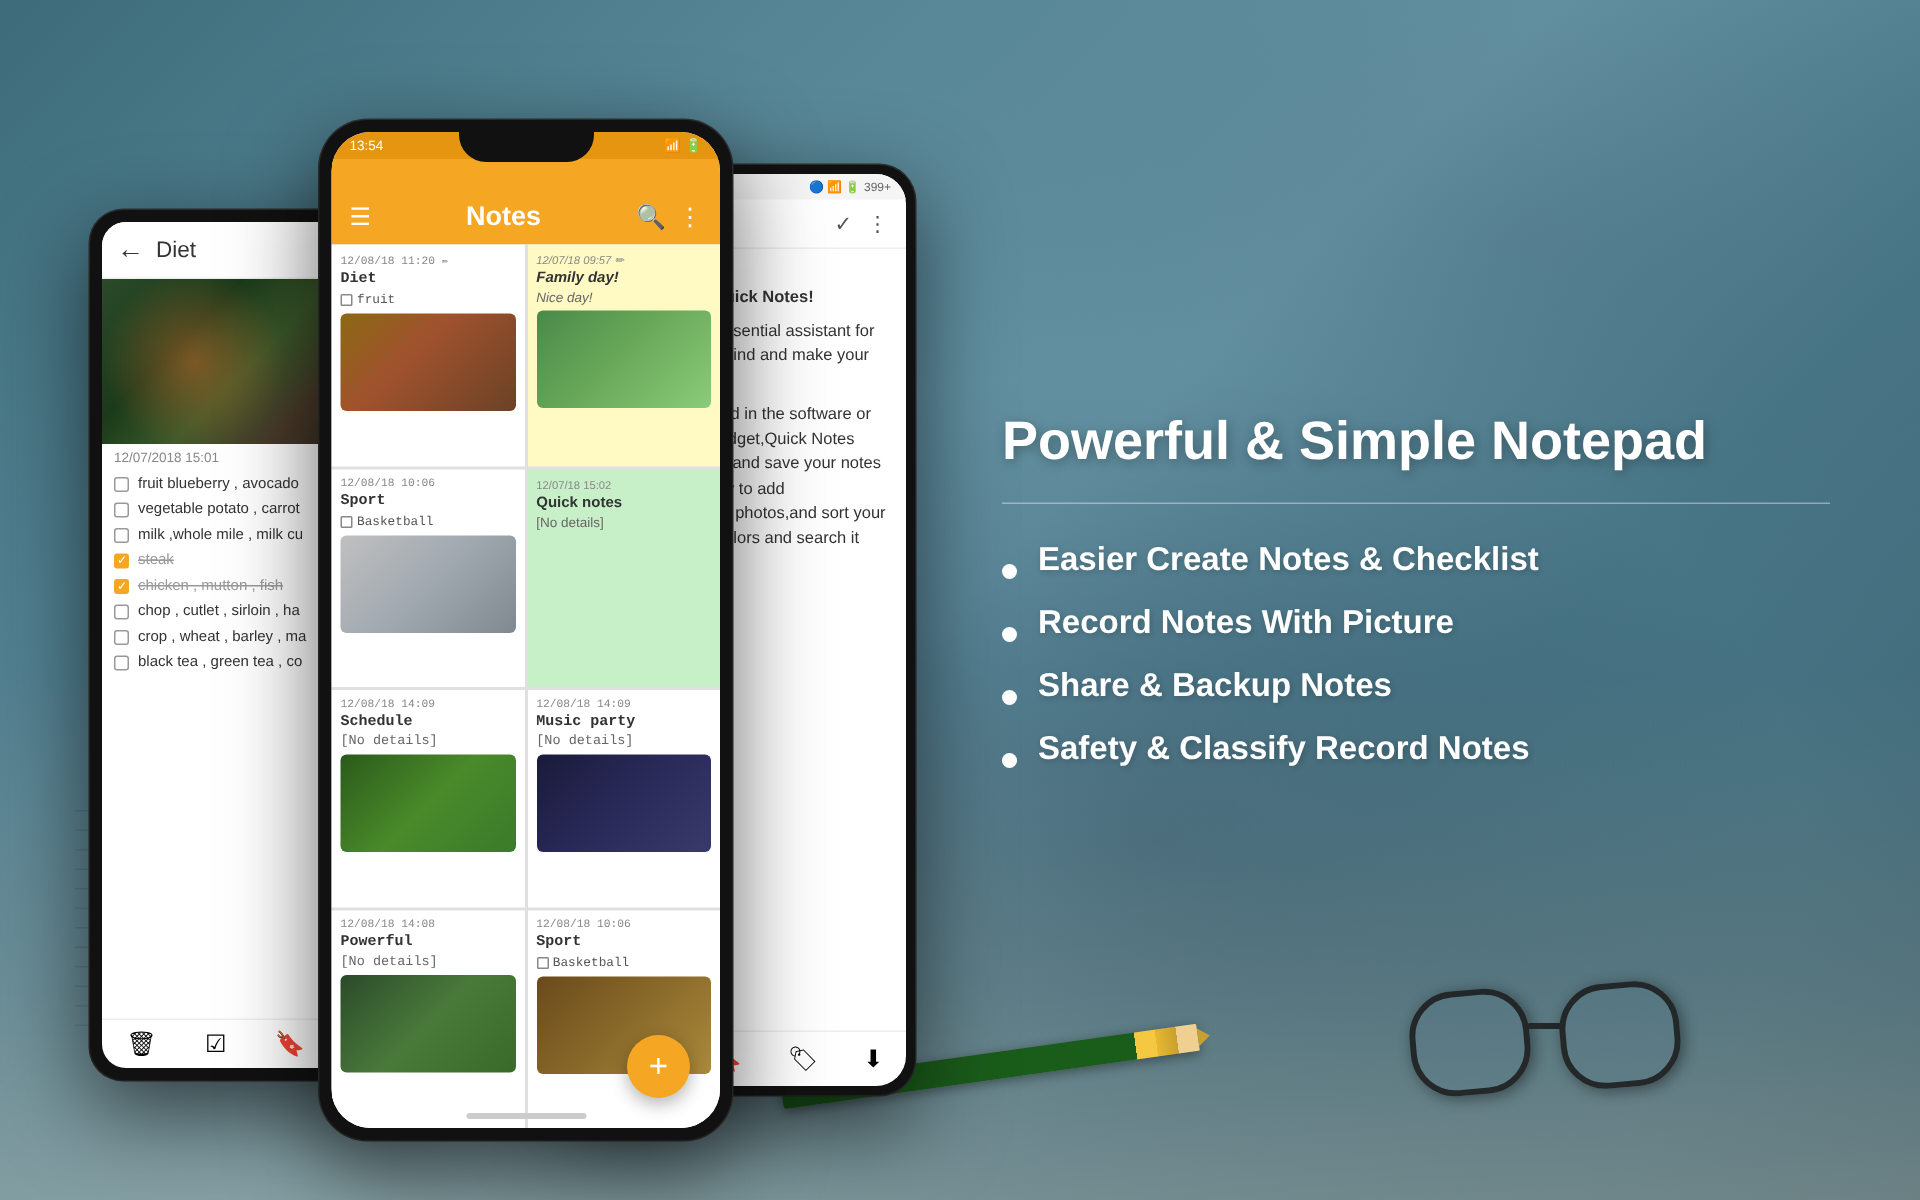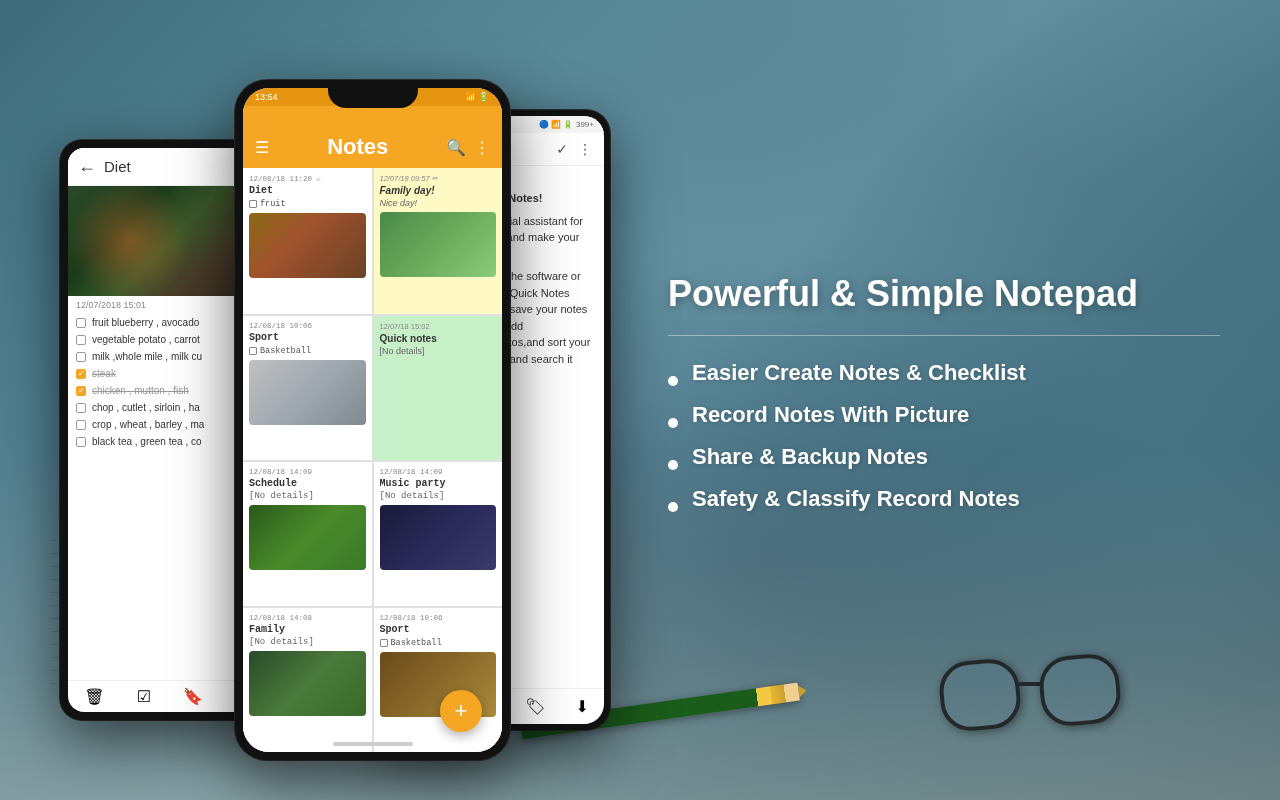--- a/index.html
+++ b/index.html
@@ -174,21 +174,21 @@
       inset: 8px;
       background: #fff;
       border-radius: 16px;
       overflow: hidden;
     }
 
     
     .phone-middle {
       width: 275px;
       height: 680px;
-      left: 175px;
+      left: 153px;
       top: 40px;
       z-index: 13;
       border-radius: 32px;
     }
 
     .phone-middle .notch {
       position: absolute;
       top: 0;
       left: 50%;
       transform: translateX(-50%);
@@ -309,21 +309,21 @@
     
     .notes-header {
       background: #f5a623;
       padding: 28px 12px 8px;
       display: flex;
       align-items: center;
       justify-content: space-between;
     }
 
     .notes-header-title {
-      font-size: 22px;
+      font-size: 18px;
       font-weight: bold;
       color: #fff;
       flex: 1;
       text-align: center;
     }
 
     .notes-header-icon {
       color: #fff;
       font-size: 16px;
     }
@@ -739,21 +739,21 @@
             </div>
             <div class="note-cell white">
               <div class="note-cell-date">12/08/18 14:09</div>
               <div class="note-cell-title">Music party</div>
               <div class="note-cell-subtitle">[No details]</div>
               <div class="note-cell-image music"></div>
             </div>
 
             <div class="note-cell white">
               <div class="note-cell-date">12/08/18 14:08</div>
-              <div class="note-cell-title">Family</div>
+              <div class="note-cell-title">Powerful</div>
               <div class="note-cell-subtitle">[No details]</div>
               <div class="note-cell-image meeting"></div>
             </div>
             <div class="note-cell white">
               <div class="note-cell-date">12/08/18 10:06</div>
               <div class="note-cell-title">Sport</div>
               <div class="note-cell-check-row"><span class="ncb"></span> Basketball</div>
               <div class="note-cell-image sport2"></div>
             </div>
           </div>

